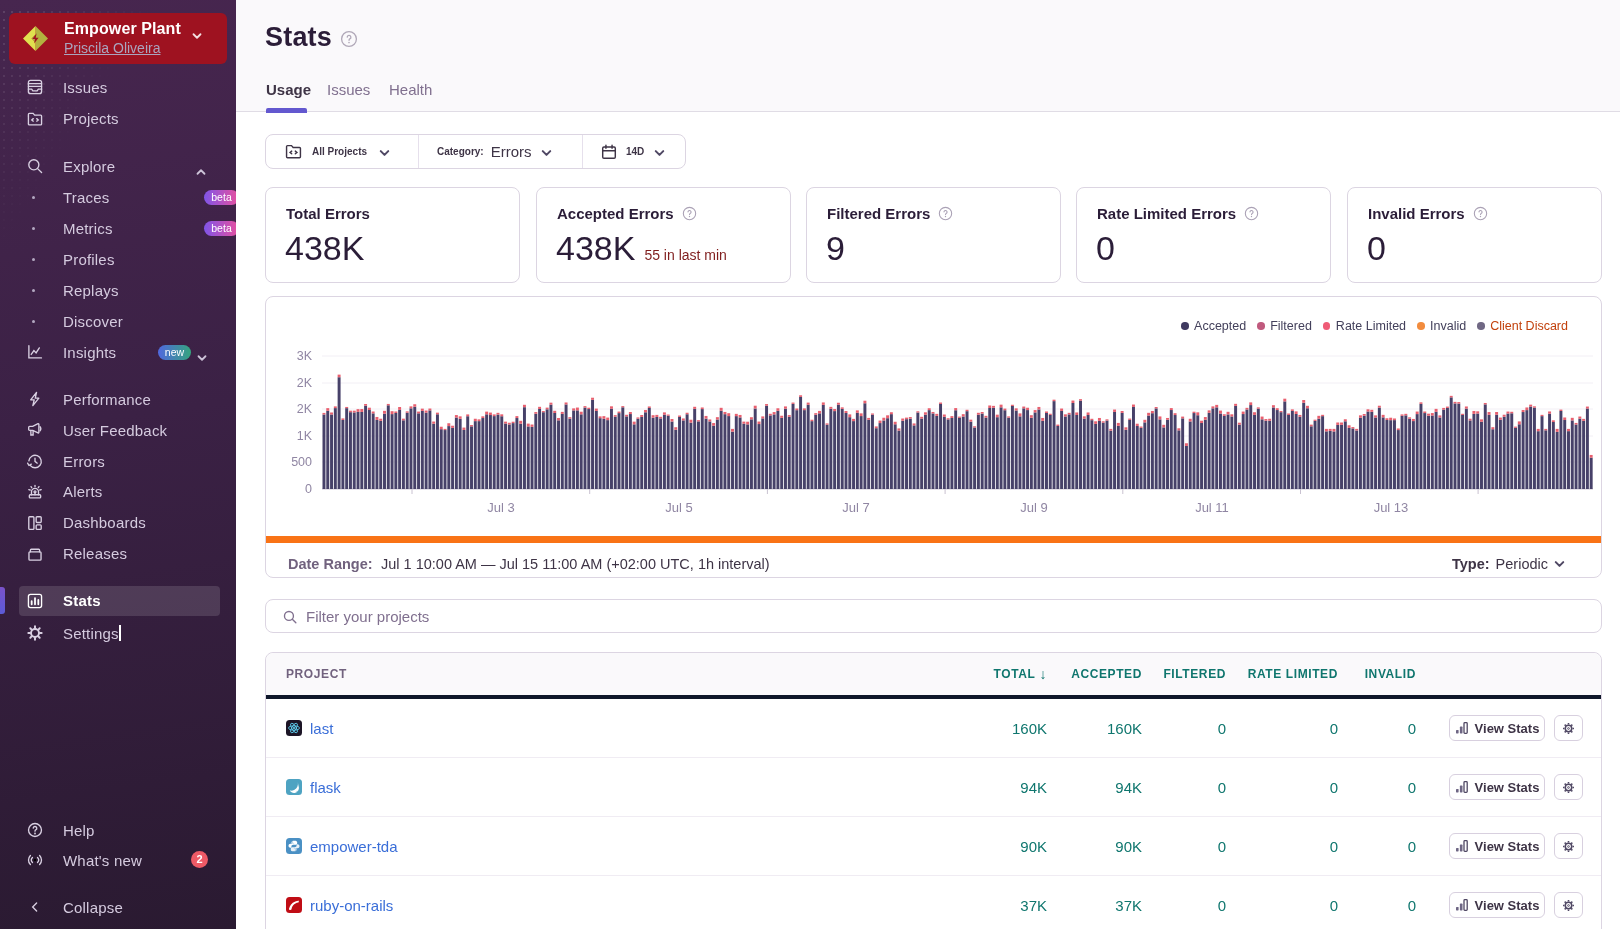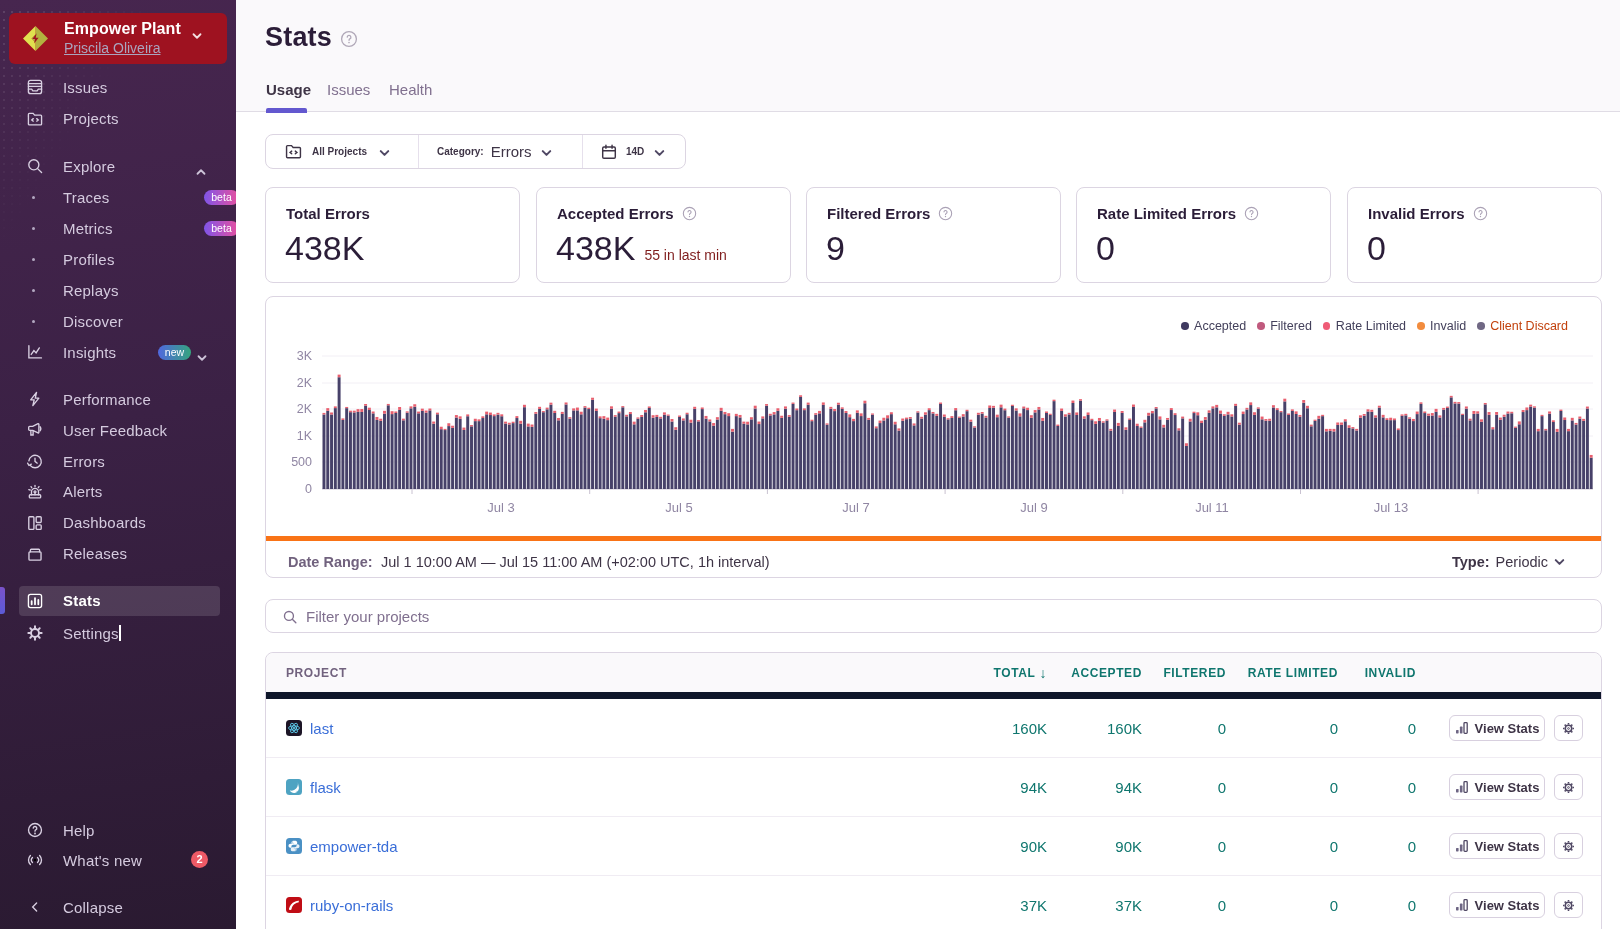--- a/index.html
+++ b/index.html
@@ -54,34 +54,34 @@
 .ctitle { position:absolute; left:20px; top:17px; font-size:15px; font-weight:bold; color:#2b1d38; display:flex; align-items:center; gap:8px; }
 .cval { position:absolute; left:19px; top:41px; font-size:34px; color:#2b1d38; display:flex; align-items:baseline; gap:9px; }
 .csub { font-size:14px; color:#7f1d1d; }
 
 #chartcard { position:absolute; left:29px; top:296px; width:1337px; height:282px; background:#fff;
   border:1px solid #dcd5e2; border-radius:8px; }
 #legend { position:absolute; right:33px; top:22px; display:flex; gap:11px; font-size:12.5px; }
 .litem { display:flex; align-items:center; gap:5.5px; }
 .ldot { width:7.5px; height:7.5px; border-radius:50%; display:inline-block; }
 #chartsvg { position:absolute; left:0; top:0; }
-#chfoot { position:absolute; left:0; top:239px; width:1335px; height:41px; border-top:5px solid #f97316; }
+#chfoot { position:absolute; left:0; top:239px; width:1335px; height:41px; border-top:7px solid #f97316; }
 #drlab { position:absolute; left:22px; top:13px; font-size:14.5px; font-weight:bold; color:#71627e; }
 #drval { position:absolute; left:115px; top:13px; font-size:14.5px; color:#3e3446; }
 #typebox { position:absolute; right:36px; top:13px; font-size:14.5px; color:#3e3446; display:flex; gap:6px; align-items:center;margin-left:24px; }
 
 #searchbox { position:absolute; left:29px; top:599px; width:1337px; height:34px; background:#fff;
   border:1px solid #dcd5e2; border-radius:8px; }
 #searchbox .sic { position:absolute; left:16px; top:9px; }
 #searchbox .ph { position:absolute; left:40px; top:8px; font-size:15px; color:#80708f; }
 
 #tablecard { position:absolute; left:29px; top:652px; width:1337px; height:290px; background:#fff;
   border:1px solid #dcd5e2; border-radius:8px 8px 0 0; }
 #thead { position:absolute; left:0; top:0; width:1335px; height:46px; background:#faf9fb;
-  border-bottom:7px solid #0f172a; border-radius:8px 8px 0 0; display:flex; align-items:center;
+  border-bottom:4px solid #0f172a; border-radius:8px 8px 0 0; display:flex; align-items:center;
   font-size:12px; font-weight:bold; color:#71627e; letter-spacing:.6px; }
 #tbody { position:absolute; left:0; top:46px; width:1335px; }
 .trow { height:59px; display:flex; align-items:center; border-bottom:1px solid #f0ecf3; font-size:15px; }
 .c-proj { width:515px; padding-left:20px; display:flex; align-items:center; gap:8px; }
 .plink { color:#3a6ed8; }
 .c-num { width:266px; text-align:right; color:#0f766e; }
 .trow .c-num:nth-child(2) { width:266px; }
 .c-num.w95 { width:95px; } .c-num.w84 { width:84px; } .c-num.w112 { width:112px; } .c-num.w78 { width:78px; }
 .c-act { flex:1; display:flex; justify-content:flex-end; padding-right:18px; gap:9px; align-items:center; }
 .vbtn { width:96px; height:26px; border:1px solid #d8d0df; border-radius:6px; display:flex; align-items:center;

